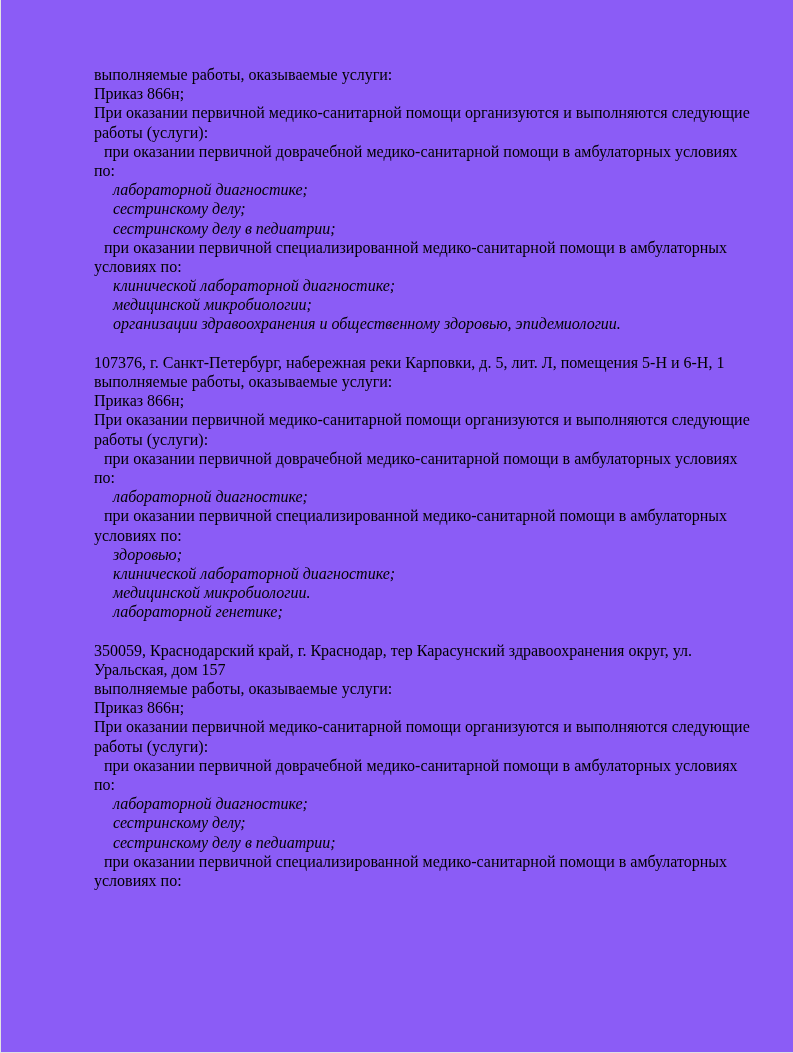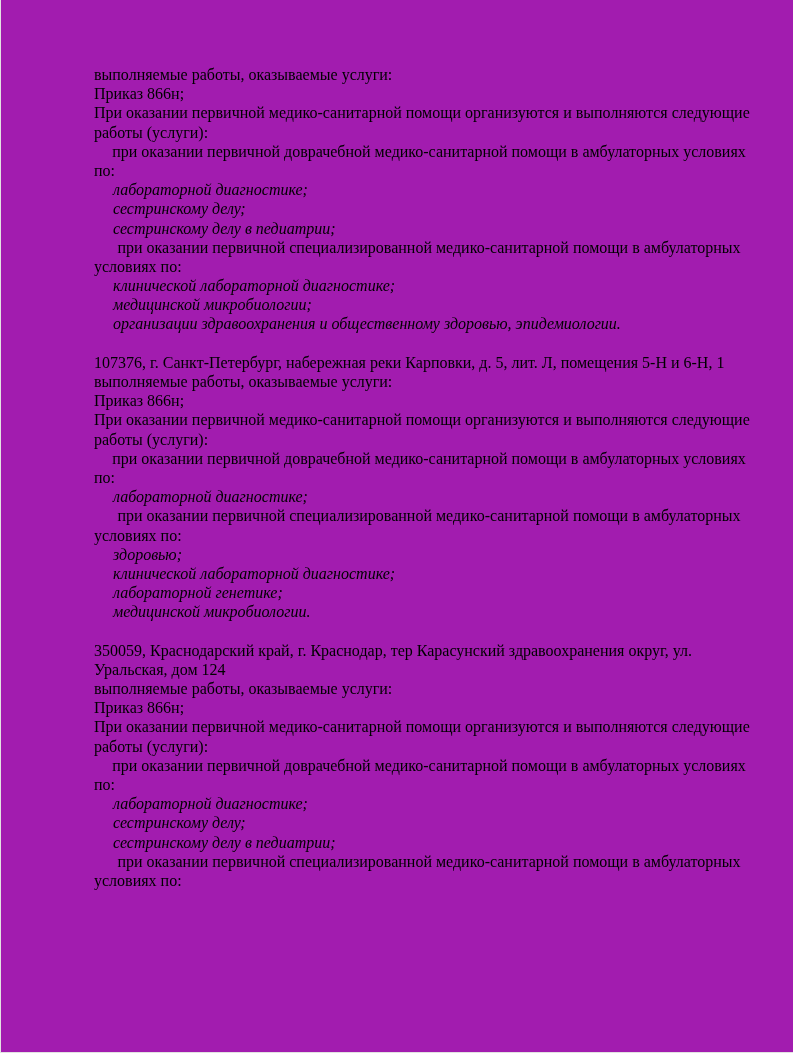--- a/index.html
+++ b/index.html
@@ -5,41 +5,41 @@
   html, body {
     margin: 0;
     padding: 0;
     background: #ffffff;
   }
   .page {
     position: relative;
     width: 793px;
     height: 1053px;
     box-sizing: border-box;
-    background: #a21caf;
+    background: #8b5cf6;
     border-left: 1px solid #e2e2e2;
     border-bottom: 1px solid #e2e2e2;
     overflow: hidden;
     font-family: "Liberation Serif", "DejaVu Serif", serif;
   }
   .content {
     position: absolute;
     left: 93px;
     top: 65px;
     width: 660px;
     font-size: 16px;
     line-height: 19.2px;
     color: #000000;
   }
   .line {
     height: 19.2px;
     white-space: nowrap;
   }
   .indent-0 { padding-left: 0; }
-  .indent-1 { padding-left: 10px; text-align: center; }
+  .indent-1 { padding-left: 10px; }
   .indent-2 { padding-left: 19px; font-style: italic; }
   .blank-line {
     height: 19.2px;
   }
 </style>
 </head>
 <body>
 
 <div class="page">
   <div class="content">
@@ -66,27 +66,27 @@
         <div class="line indent-0">Приказ 866н;</div>
         <div class="line indent-0">При оказании первичной медико-санитарной помощи организуются и выполняются следующие</div>
         <div class="line indent-0">работы (услуги):</div>
         <div class="line indent-1">при оказании первичной доврачебной медико-санитарной помощи в амбулаторных условиях</div>
         <div class="line indent-0">по:</div>
         <div class="line indent-2">лабораторной диагностике;</div>
         <div class="line indent-1">при оказании первичной специализированной медико-санитарной помощи в амбулаторных</div>
         <div class="line indent-0">условиях по:</div>
         <div class="line indent-2">здоровью;</div>
         <div class="line indent-2">клинической лабораторной диагностике;</div>
+        <div class="line indent-2">медицинской микробиологии.</div>
         <div class="line indent-2">лабораторной генетике;</div>
-        <div class="line indent-2">медицинской микробиологии.</div>
       </div>
       <div class="blank-line"></div>
       <div>
         <div class="line indent-0">350059, Краснодарский край, г. Краснодар, тер Карасунский здравоохранения округ, ул.</div>
-        <div class="line indent-0">Уральская, дом 124</div>
+        <div class="line indent-0">Уральская, дом 157</div>
         <div class="line indent-0">выполняемые работы, оказываемые услуги:</div>
         <div class="line indent-0">Приказ 866н;</div>
         <div class="line indent-0">При оказании первичной медико-санитарной помощи организуются и выполняются следующие</div>
         <div class="line indent-0">работы (услуги):</div>
         <div class="line indent-1">при оказании первичной доврачебной медико-санитарной помощи в амбулаторных условиях</div>
         <div class="line indent-0">по:</div>
         <div class="line indent-2">лабораторной диагностике;</div>
         <div class="line indent-2">сестринскому делу;</div>
         <div class="line indent-2">сестринскому делу в педиатрии;</div>
         <div class="line indent-1">при оказании первичной специализированной медико-санитарной помощи в амбулаторных</div>

